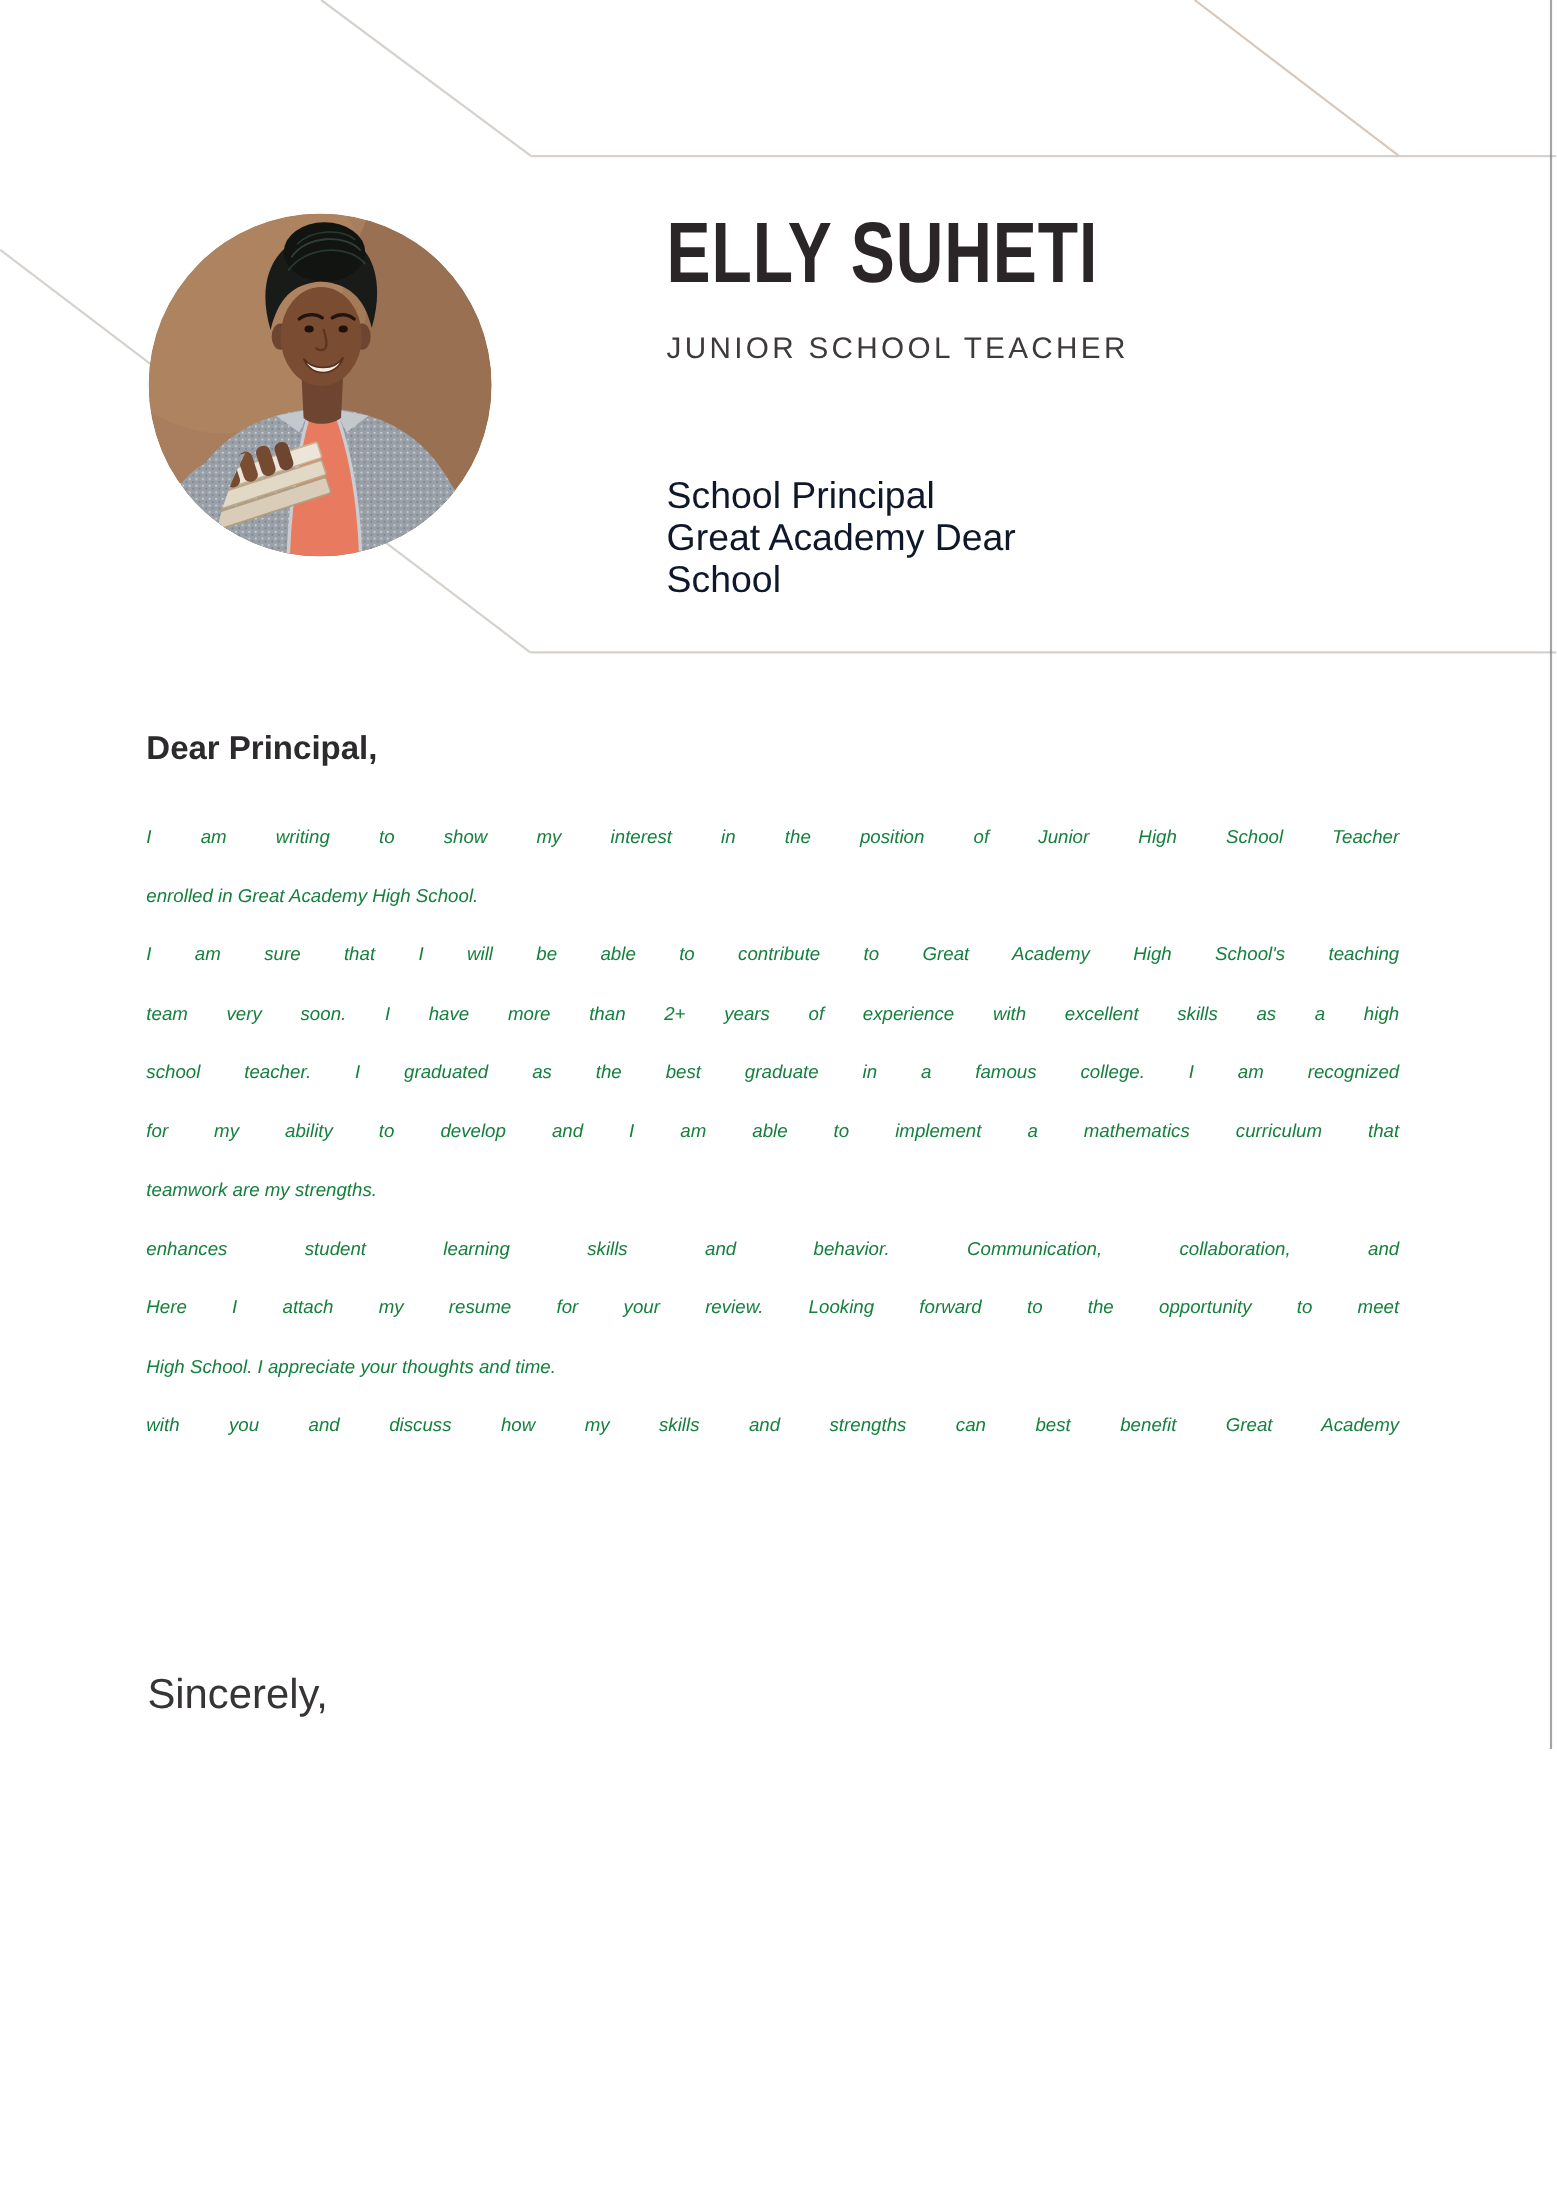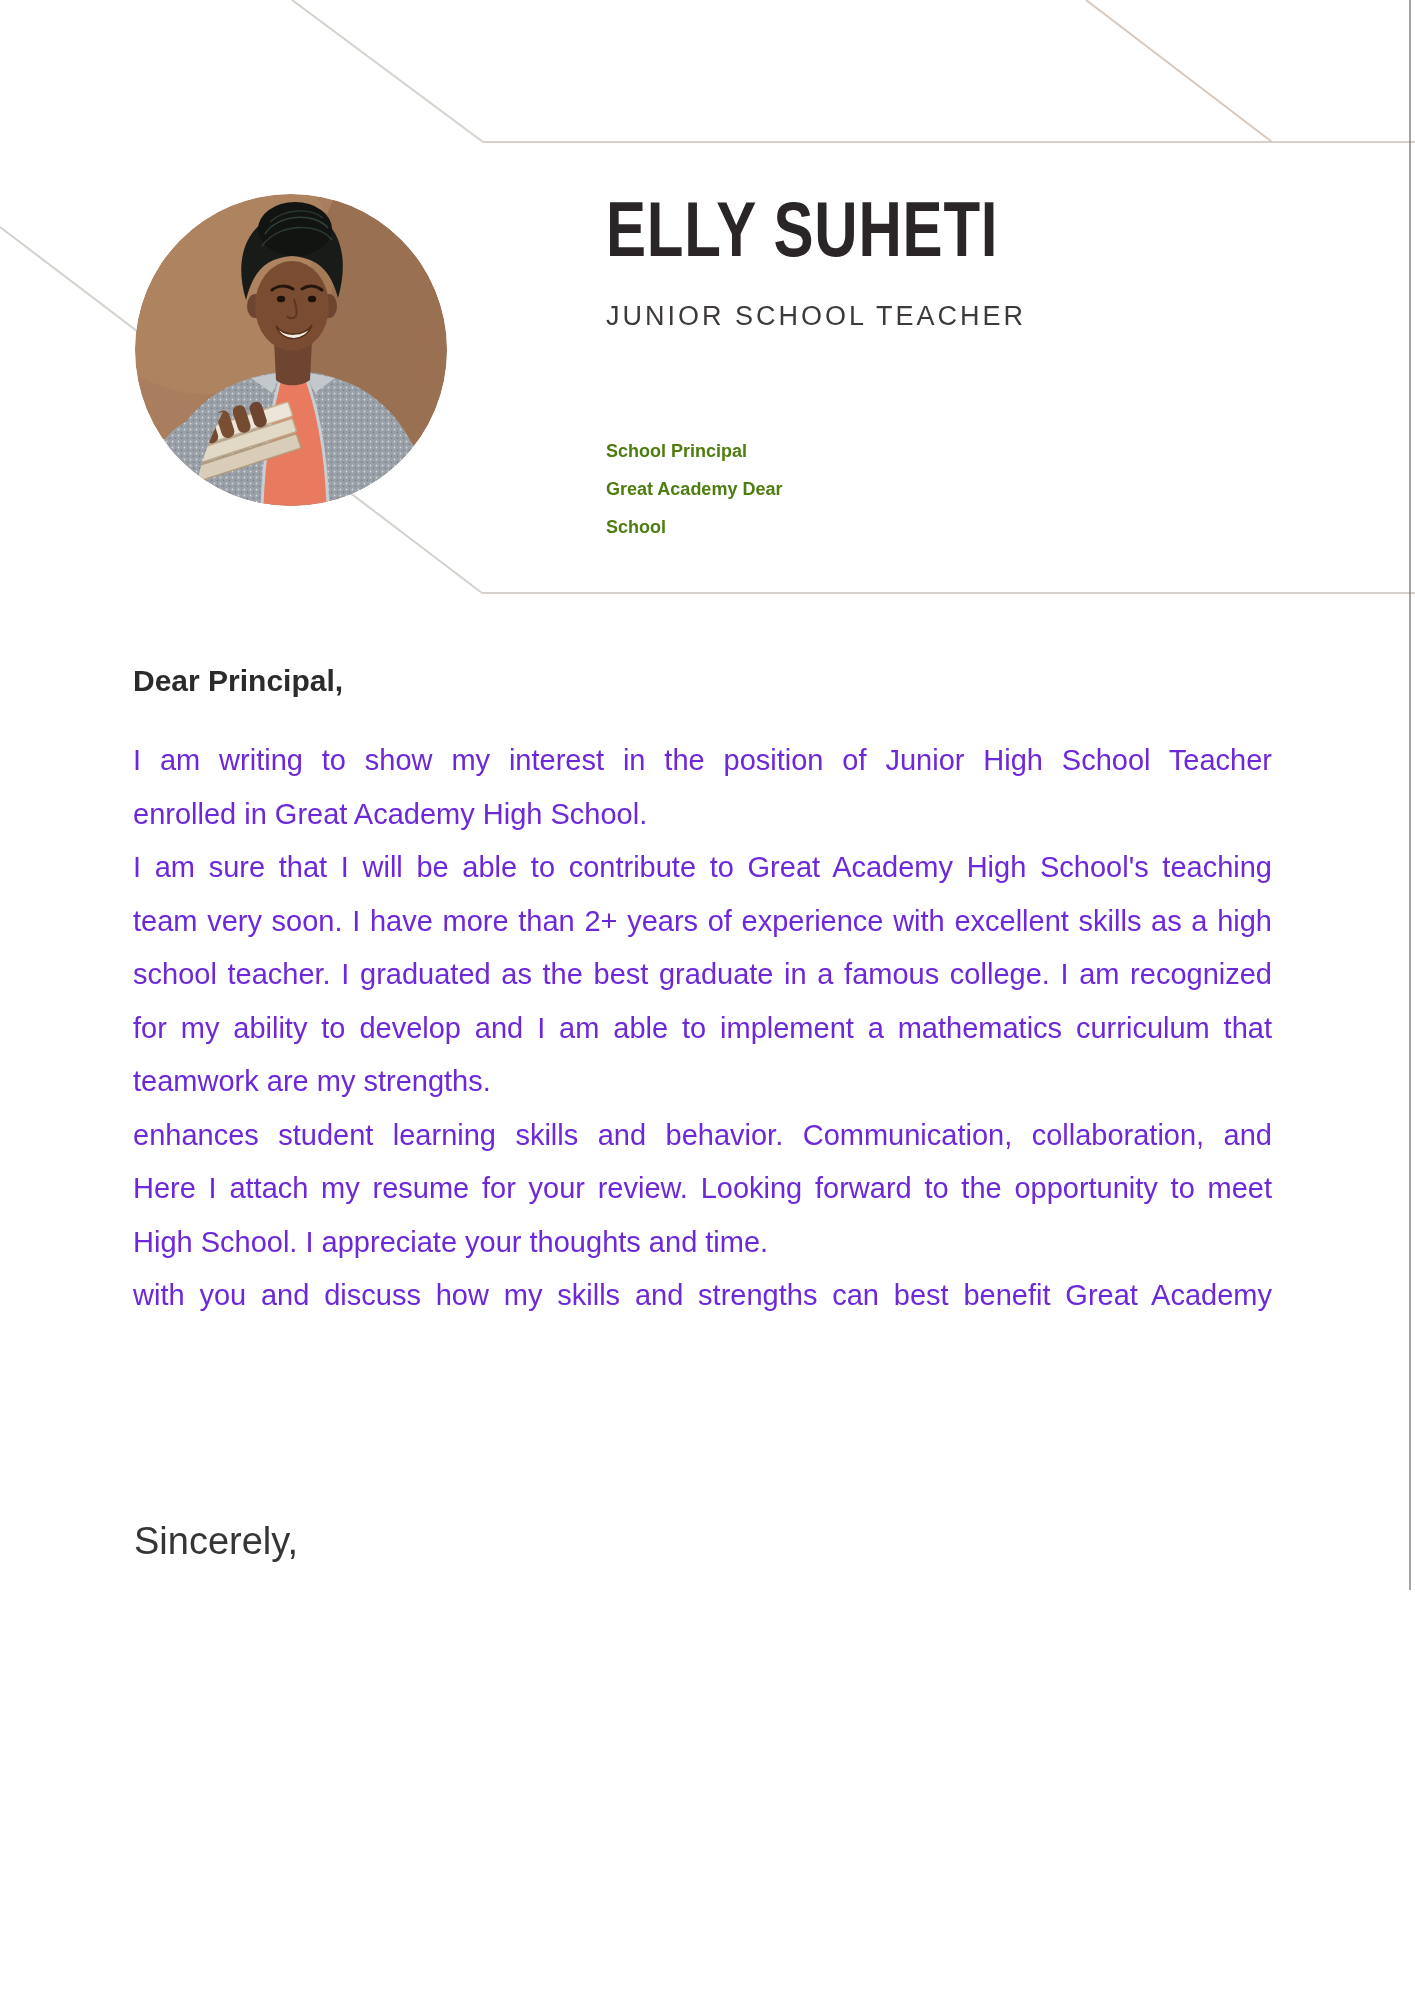--- a/index.html
+++ b/index.html
@@ -22,31 +22,32 @@
     letter-spacing:1px;white-space:nowrap;
     transform:scaleX(.77);transform-origin:0 0;
   }
   .role{
     position:absolute;left:606px;top:299px;z-index:2;
     font-size:27px;line-height:34px;color:#3e3a3b;letter-spacing:3px;white-space:nowrap;text-align:right;
   }
   .recipient{position:absolute;left:606px;top:432px;z-index:2;}
   .address{position:absolute;left:975px;top:432px;z-index:2;}
   .recipient div,.address div{
-    font-size:18px;line-height:38px;color:#4d7c0f;white-space:nowrap;font-weight:bold;
+    font-size:34px;line-height:38px;color:#0f172a;white-space:nowrap;
   }
 
   .salutation{
     position:absolute;left:133px;top:666px;z-index:2;
     font-size:30px;line-height:30px;font-weight:700;color:#2d2a2d;white-space:nowrap;
   }
   .body-block{position:absolute;left:133px;top:734px;width:1139px;z-index:2;}
   .bl{
-    height:53.5px;line-height:53.5px;font-size:29px;color:#6d28d9;
+    height:53.5px;line-height:53.5px;font-size:17px;color:#15803d;
     white-space:nowrap;
+    font-style:italic;
   }
   .bl.jl{white-space:normal;text-align:justify;text-align-last:justify;}
 
   .closing{
     position:absolute;left:134px;top:1524px;z-index:2;
     font-size:38px;line-height:34px;color:#373436;white-space:nowrap;
   }
   .sig{position:absolute;left:100px;top:1576px;z-index:2;transform:rotate(-3deg);}
 
   .footer-bar{position:absolute;left:0;top:1900px;width:1415px;height:86px;background:#d9d5d1;z-index:3;}

